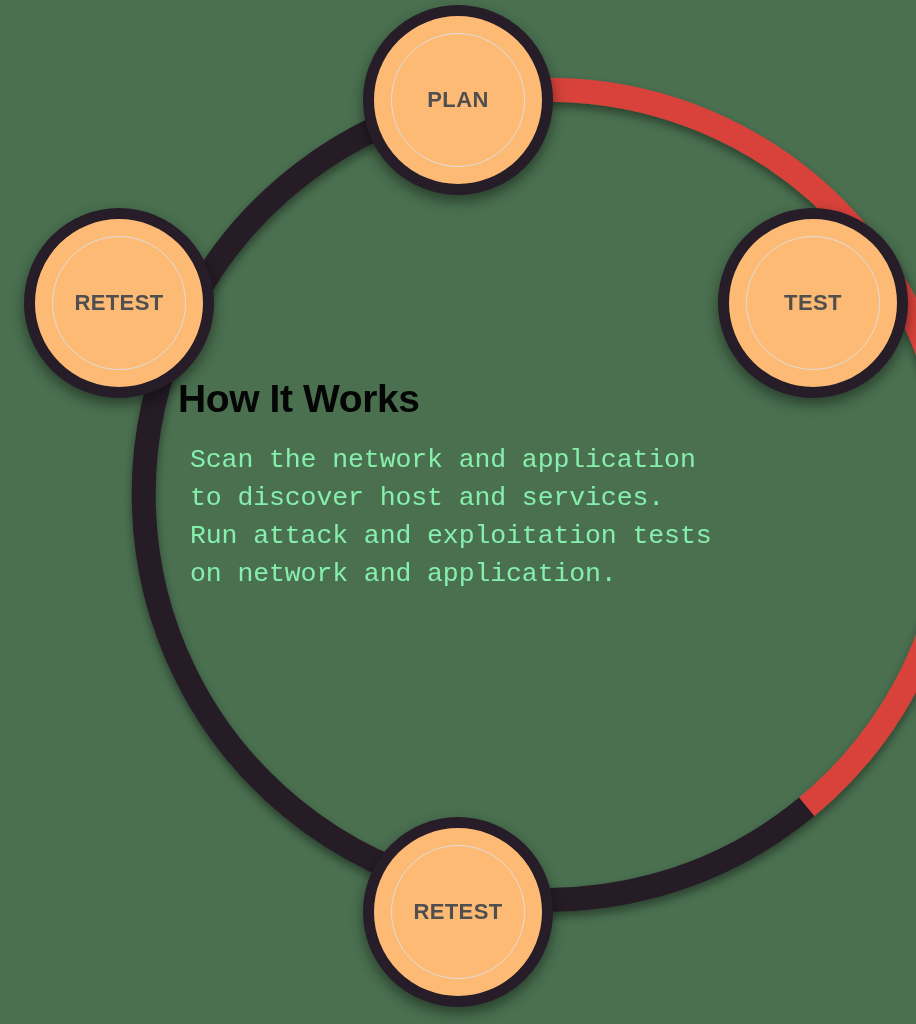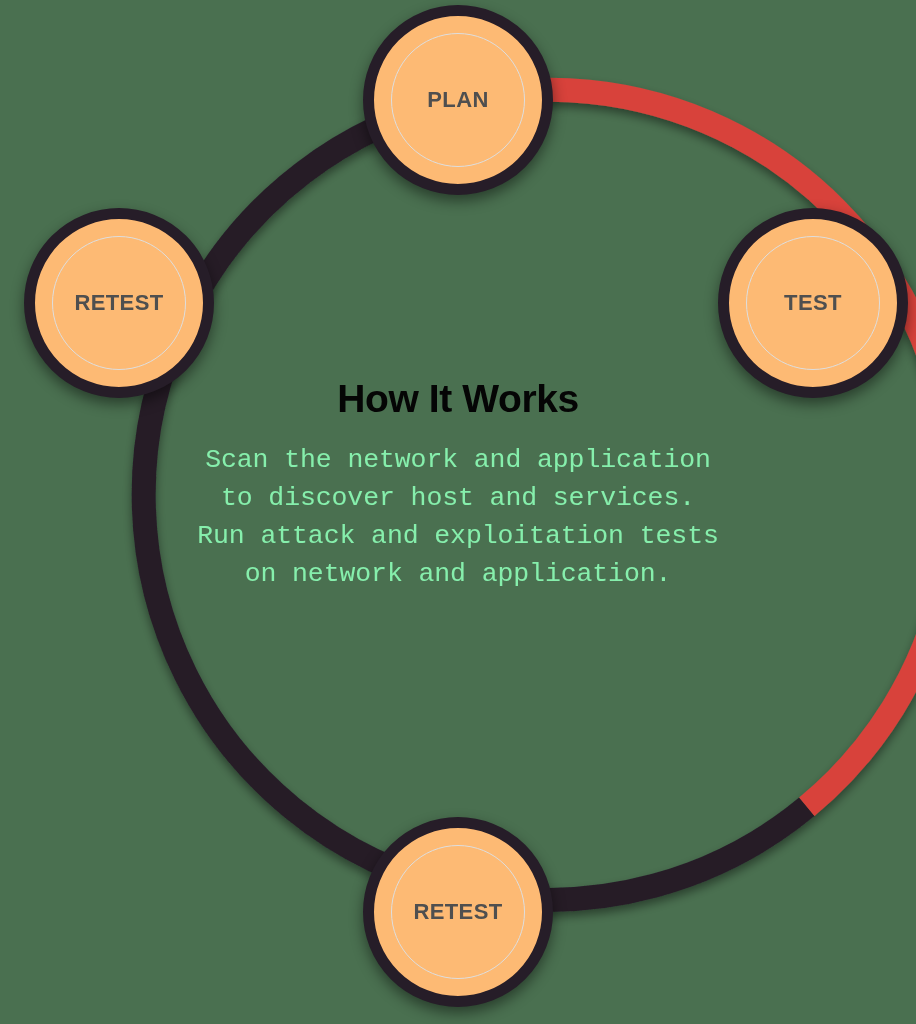--- a/index.html
+++ b/index.html
@@ -29,21 +29,20 @@
     width: 916px;
     height: 1024px;
     display: block;
   }
   
   #center-block {
     position: absolute;
     left: 178px;
     top: 378px;
     width: 560px;
-    text-align: center;
     z-index: 5;
     pointer-events: none;
   }
   #center-title {
     font-size: 39px;
     font-weight: bold;
     color: #050505;
     letter-spacing: -0.4px;
     line-height: 1.08;
     margin: 0 0 22px 0;

